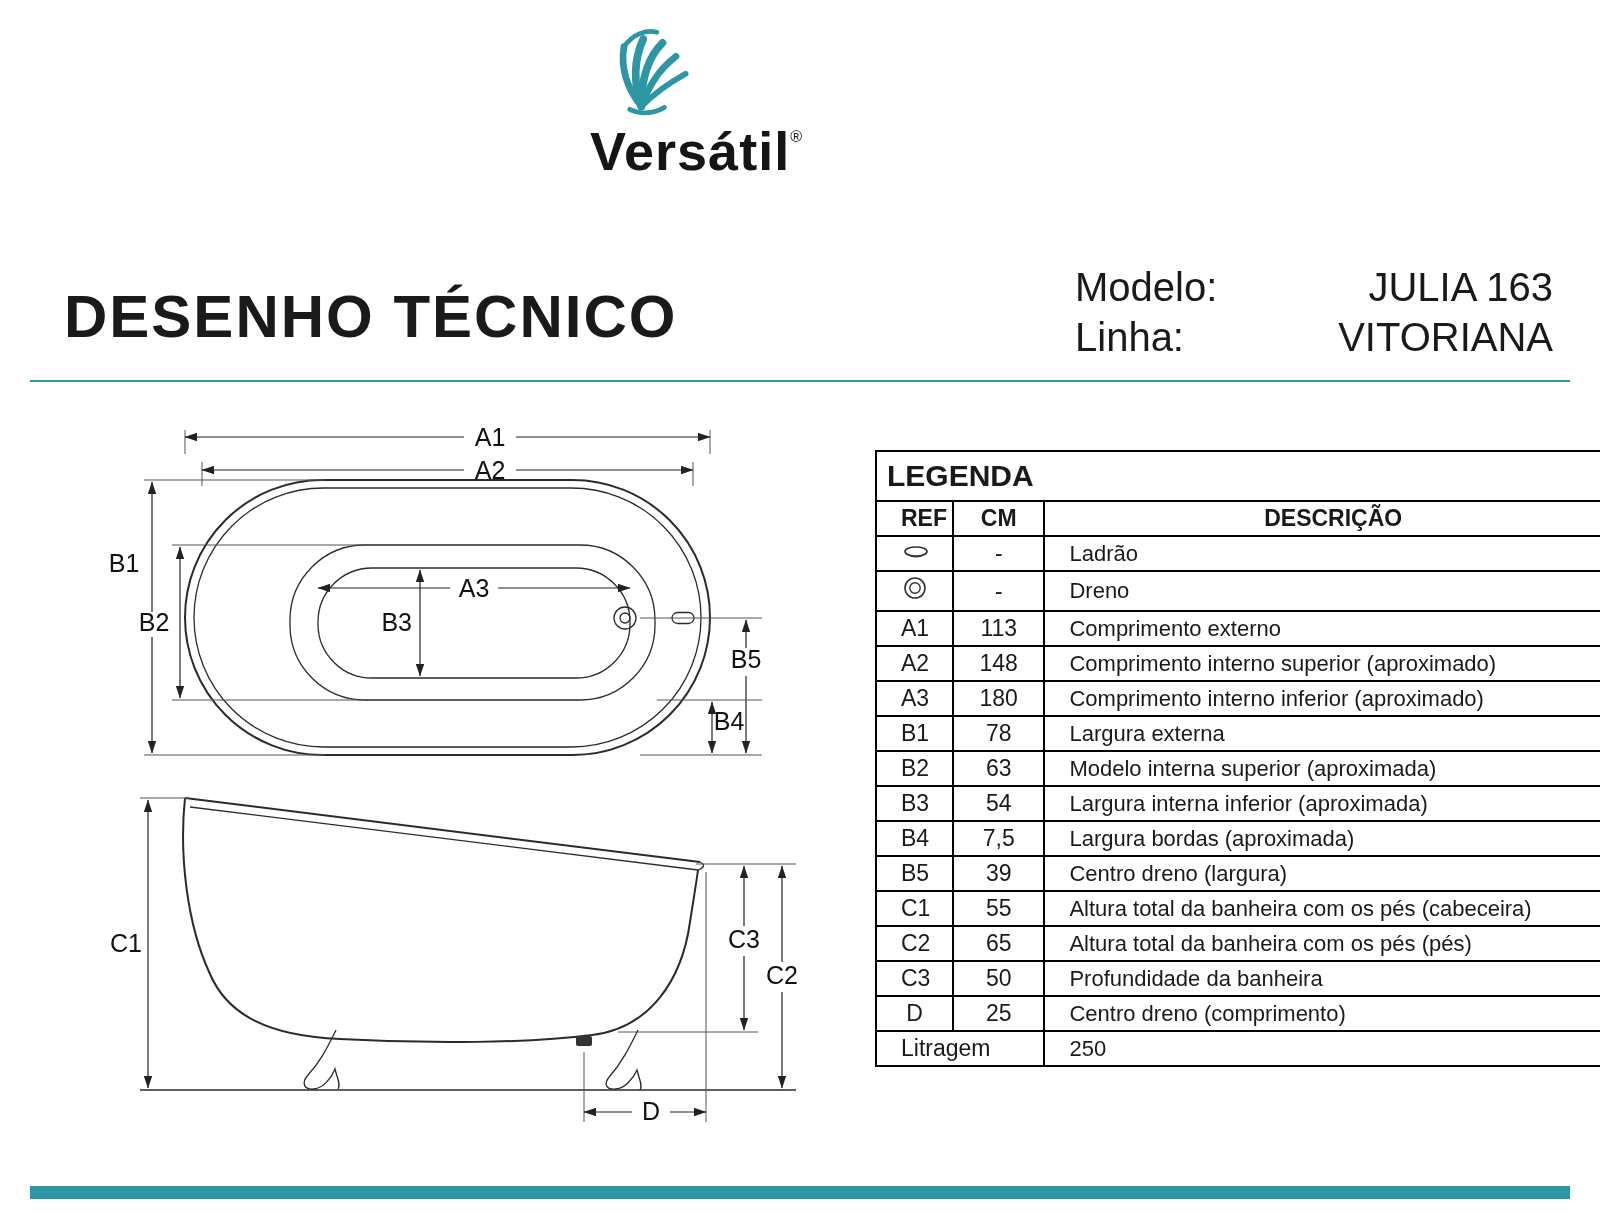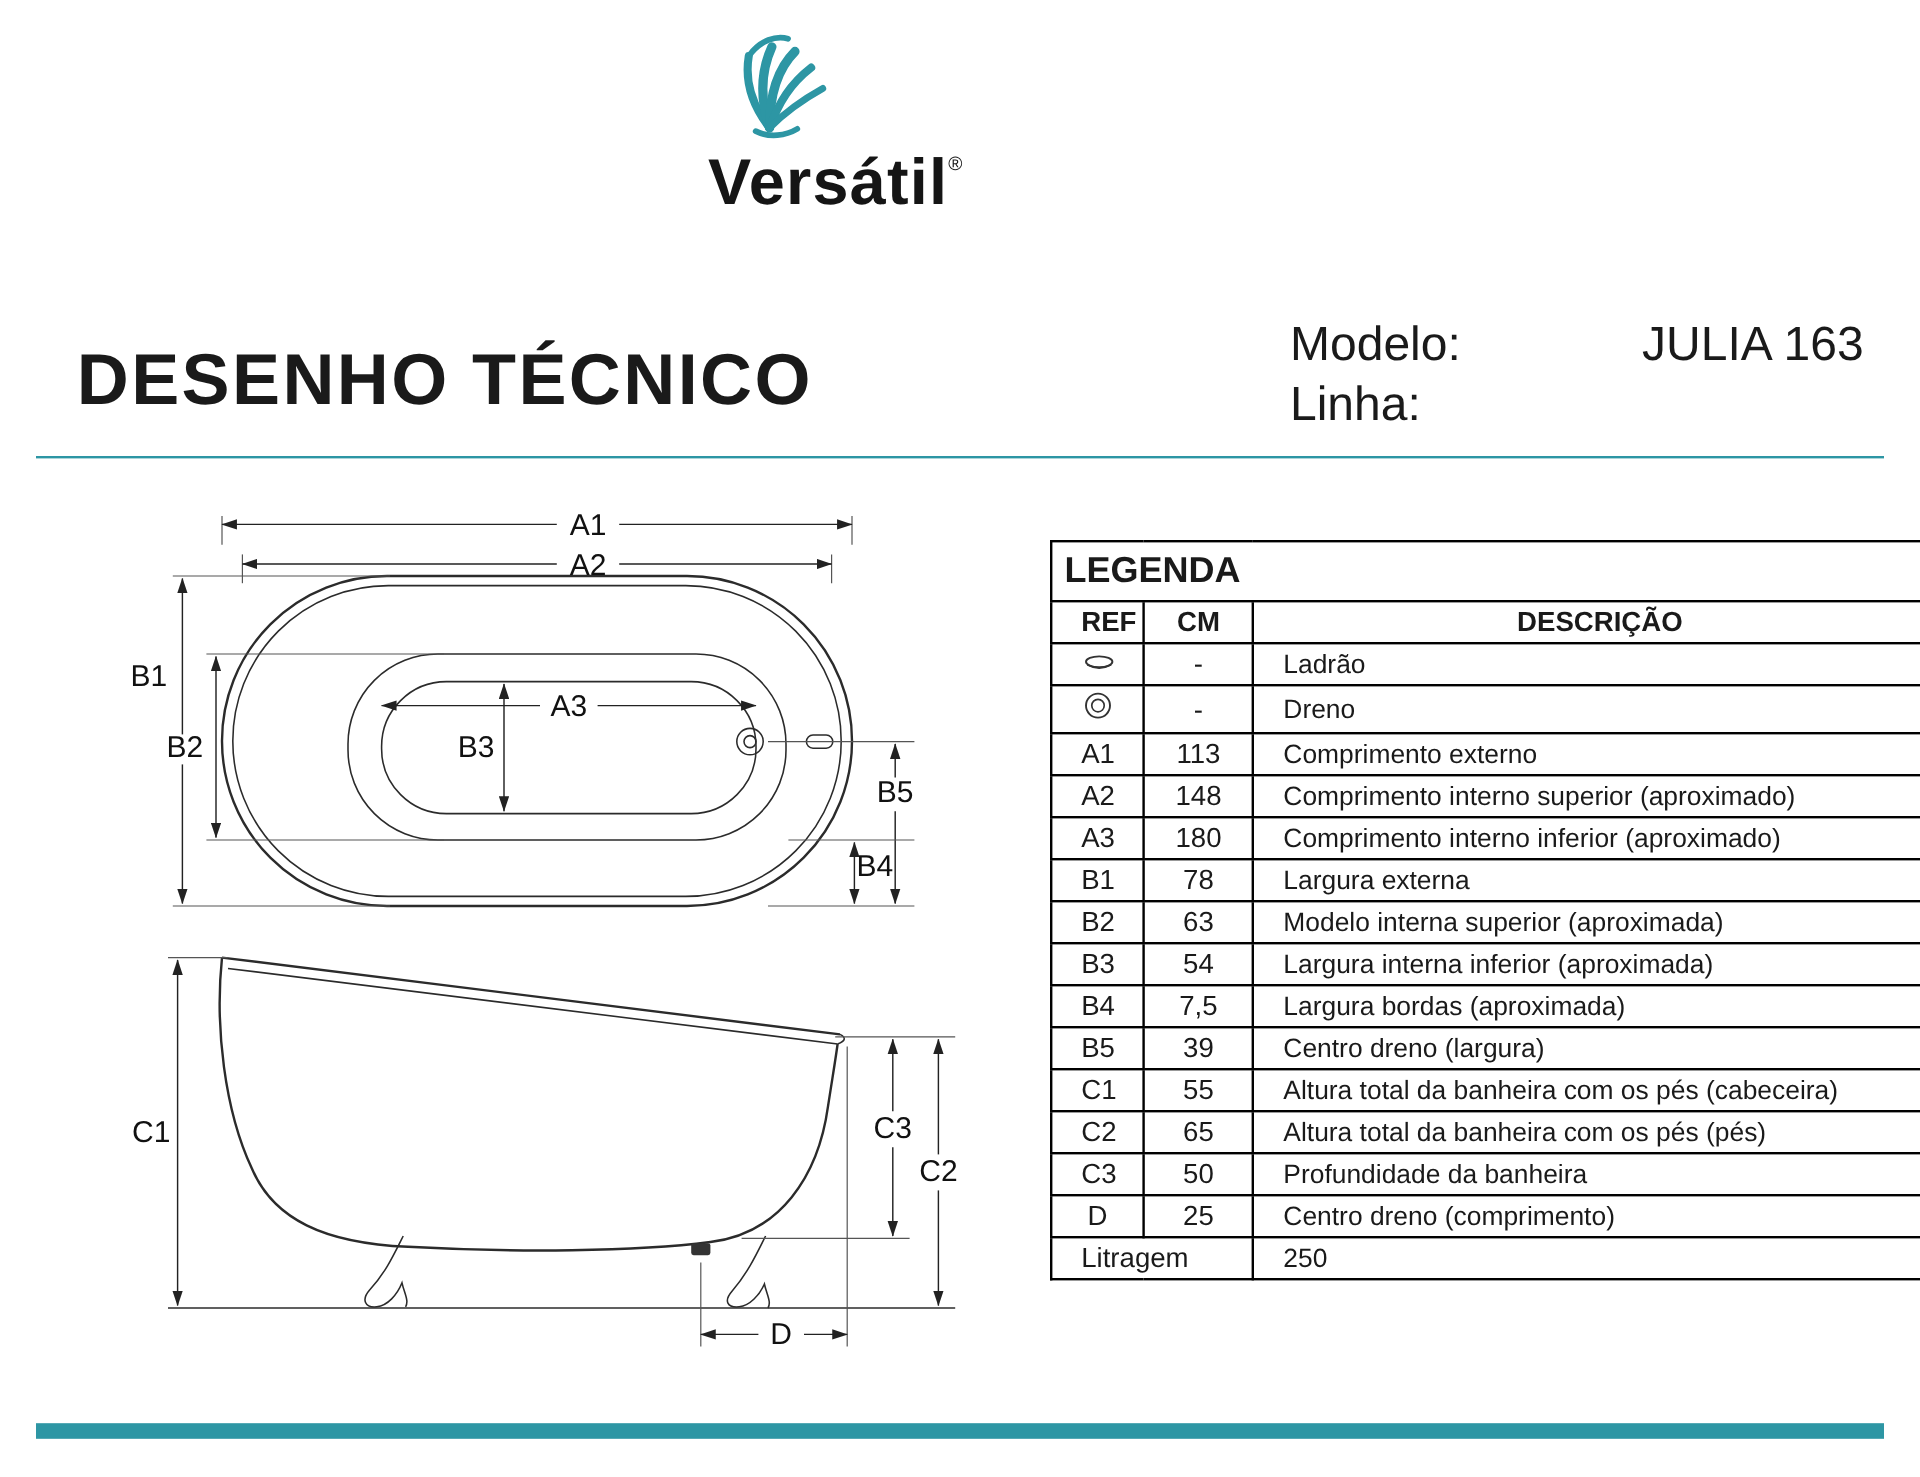--- a/index.html
+++ b/index.html
@@ -59,20 +59,21 @@
 
 <h1 class="page-title">DESENHO TÉCNICO</h1>
 
 <div class="model-block">
   <div class="model-row">
     <span class="lab">Modelo:</span>
     <span class="val">JULIA 163</span>
   </div>
   <div class="model-row">
     <span class="lab">Linha:</span>
+    <span class="val">VITORIANA</span>
   </div>
 </div>
 
 <div class="divider"></div>
 
 <svg class="drawing" width="820" height="760" viewBox="0 0 820 760">
   <defs>
     <marker id="arr" viewBox="0 0 12 8" refX="11.5" refY="4" markerWidth="13" markerHeight="9" orient="auto-start-reverse" markerUnits="userSpaceOnUse">
       <path d="M0,0 L12,4 L0,8 Z" fill="#222"></path>
     </marker>

